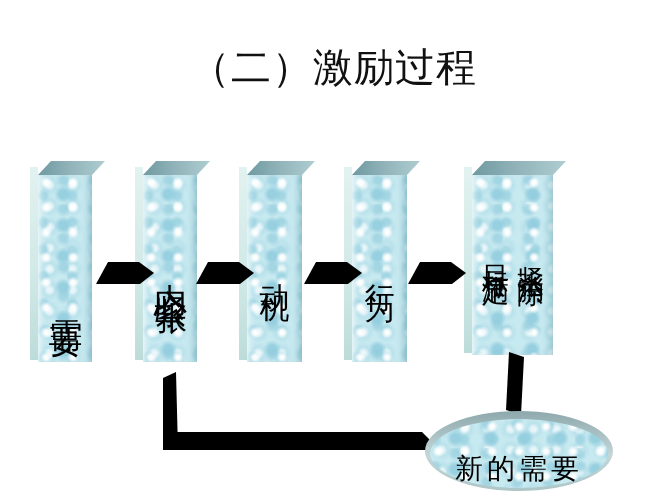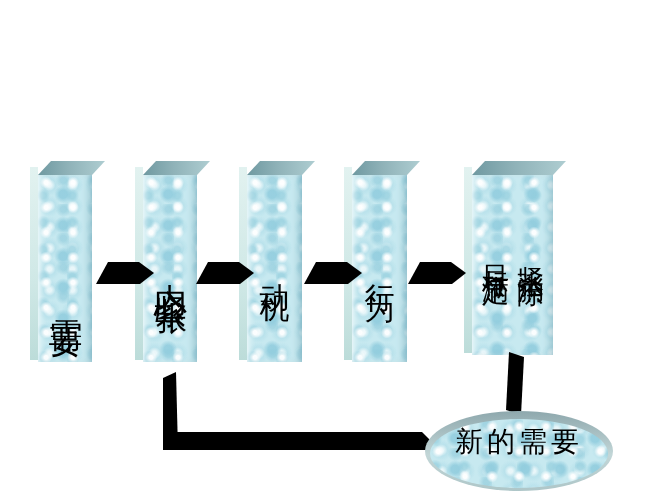--- a/index.html
+++ b/index.html
@@ -49,21 +49,21 @@
 
   
   .ellipse-outer {
     position:absolute; left:425px; top:411px; width:188px; height:80px;
     border-radius:50%;
     background:linear-gradient(180deg,#8ea8ad,#c2d6d7 55%,#aec6c8);
   }
   .ellipse-inner {
     position:absolute; left:430px; top:419px; width:178px; height:69px;
     border-radius:50%;
-    display:flex; align-items:flex-start; justify-content:center;
+    display:flex; align-items:flex-end; justify-content:center;
     background-color:#c7e9f0;
     background-image:
       radial-gradient(circle at 30% 30%, rgba(255,255,255,.95) 2px, rgba(255,255,255,0) 6px),
       radial-gradient(circle at 72% 62%, rgba(146,205,222,.9) 4px, rgba(146,205,222,0) 9px),
       radial-gradient(circle at 18% 76%, rgba(155,210,224,.8) 3px, rgba(155,210,224,0) 7px),
       radial-gradient(circle at 82% 18%, rgba(150,206,221,.7) 3px, rgba(150,206,221,0) 8px),
       radial-gradient(circle at 50% 48%, rgba(255,255,255,.6) 2px, rgba(173,219,231,.5) 6px, rgba(173,219,231,0) 11px);
     background-size:27px 25px, 35px 31px, 29px 27px, 31px 29px, 23px 21px;
   }
   .ellipse-label { font-size:28px; letter-spacing:4px; padding-top:4px; white-space:nowrap; }
@@ -94,20 +94,21 @@
   #arrow-1 { left:96px;  top:256px; }
   #arrow-2 { left:196px; top:256px; }
   #arrow-3 { left:304px; top:256px; }
   #arrow-4 { left:408px; top:256px; }
 </style>
 </head>
 <body>
 
 <div class="slide">
 
+  <div class="title">（二）激励过程</div>
 
   <div class="pillar" id="pillar-1">
     <div class="p-side"></div>
     <div class="p-top"></div>
     <div class="p-face">
       <span class="vtext">需要</span>
     </div>
   </div>
 
   <div class="pillar" id="pillar-2">

